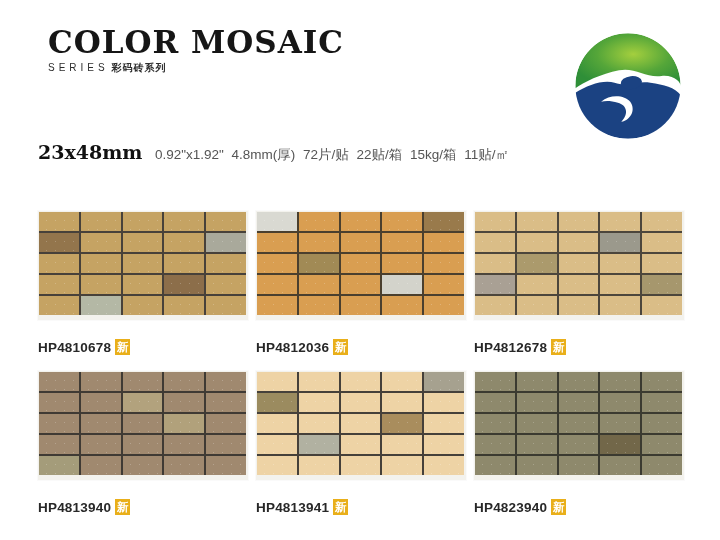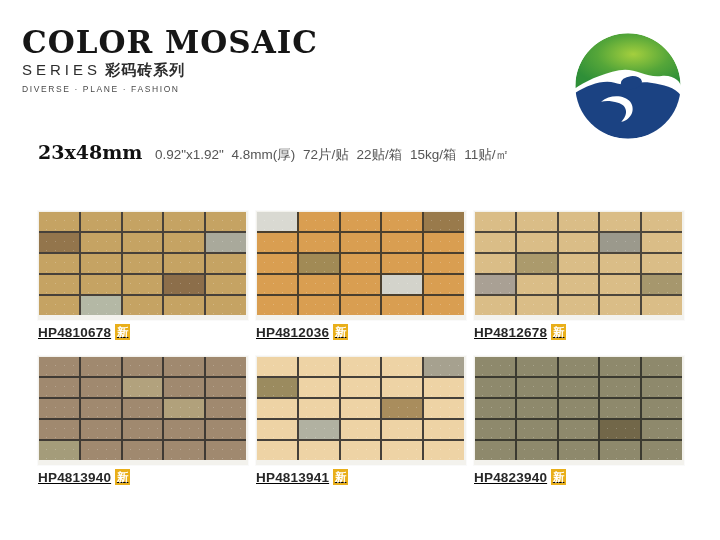--- a/index.html
+++ b/index.html
@@ -1,26 +1,26 @@
 <!DOCTYPE html>
 <html><head>
 <meta charset="utf-8">
 <style>
   html,body{margin:0;padding:0;}
   body{
     width:720px;height:540px;background:#ffffff;position:relative;
     font-family:"Liberation Sans", sans-serif;overflow:hidden;
   }
   
-  .header{position:absolute;left:22px;top:26px;width:500px;}
+  .header{position:absolute;left:48px;top:26px;width:500px;}
   .title{
     font-family:"DejaVu Serif", serif;font-weight:bold;font-size:31px;
     letter-spacing:1px;color:#161616;line-height:1.05;
   }
-  .series-line{margin-top:2px;font-size:15px;color:#2d2d2d;}
+  .series-line{margin-top:2px;font-size:10px;color:#2d2d2d;}
   .series-en{letter-spacing:4px;font-weight:500;}
   .series-cn{font-weight:600;letter-spacing:1px;}
   .tagline-cn{margin-top:18px;font-size:15px;font-weight:700;color:#1f1f1f;letter-spacing:4px;}
   .tagline-en{margin-top:4px;font-size:8.5px;color:#4a4a4a;letter-spacing:1.6px;}
   .specs{position:absolute;left:38px;top:141px;white-space:nowrap;}
   .spec-size{
     font-family:"DejaVu Serif", serif;font-weight:bold;font-size:19px;color:#111;
     vertical-align:baseline;
   }
   .spec-details{font-size:13.5px;color:#555;margin-left:8px;word-spacing:4px;}
@@ -41,37 +41,36 @@
     display:grid;grid-template-columns:repeat(5,1fr);
     grid-auto-rows:19px;gap:2px;width:207px;
   }
   .brick{
     background-image:
       radial-gradient(rgba(66,52,28,0.22) 9%, transparent 11%),
       radial-gradient(rgba(255,255,255,0.22) 9%, transparent 11%);
     background-size:6px 6px, 9px 9px;
     background-position:0 0, 3px 4px;
   }
-  .label-row{margin-top:3px;height:18px;display:flex;align-items:center;text-decoration:underline;}
+  .label-row{margin-top:18px;height:18px;display:flex;align-items:center;}
   .product-code{font-size:13.5px;font-weight:700;color:#282828;letter-spacing:0.2px;}
   .new-badge{
     display:inline-block;margin-left:4px;width:15px;height:16px;
     font-size:11.5px;line-height:16px;text-align:center;font-weight:700;
   }
 </style>
 </head>
 <body>
 
 <div class="header">
   <div class="title">COLOR MOSAIC</div>
   <div class="series-line">
     <span class="series-en">SERIES</span>
     <span class="series-cn">彩码砖系列</span>
   </div>
-  <div class="tagline-en">DIVERSE · PLANE · FASHION</div>
 </div>
 
 <div class="specs">
   <span class="spec-size">23x48mm</span>
   <span class="spec-details">0.92"x1.92" 4.8mm(厚) 72片/贴 22贴/箱 15kg/箱 11贴/㎡</span>
 </div>
 
 <div class="logo">
   <svg viewBox="0 0 100 100" width="112" height="112">
     <defs>

